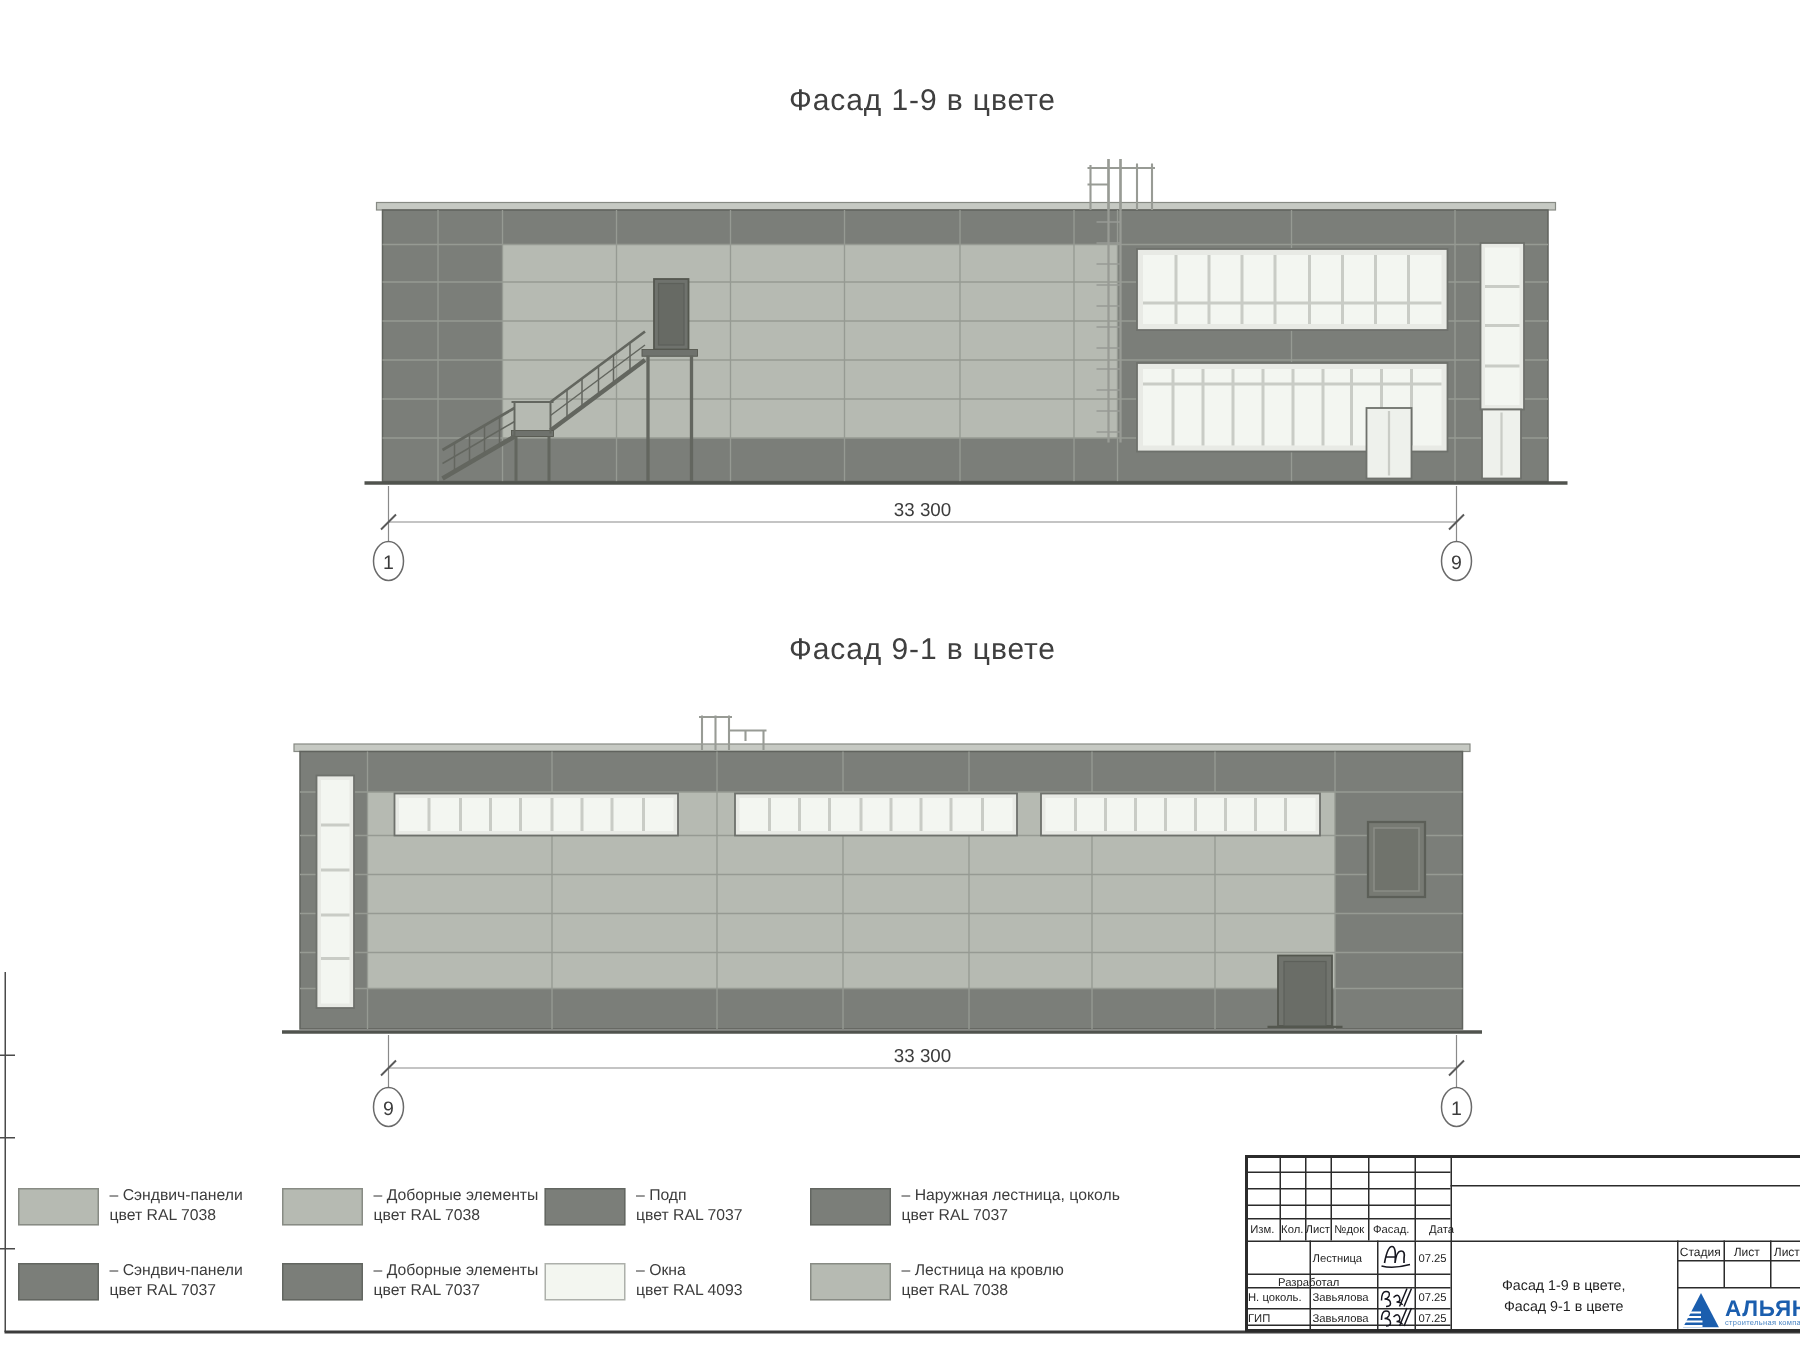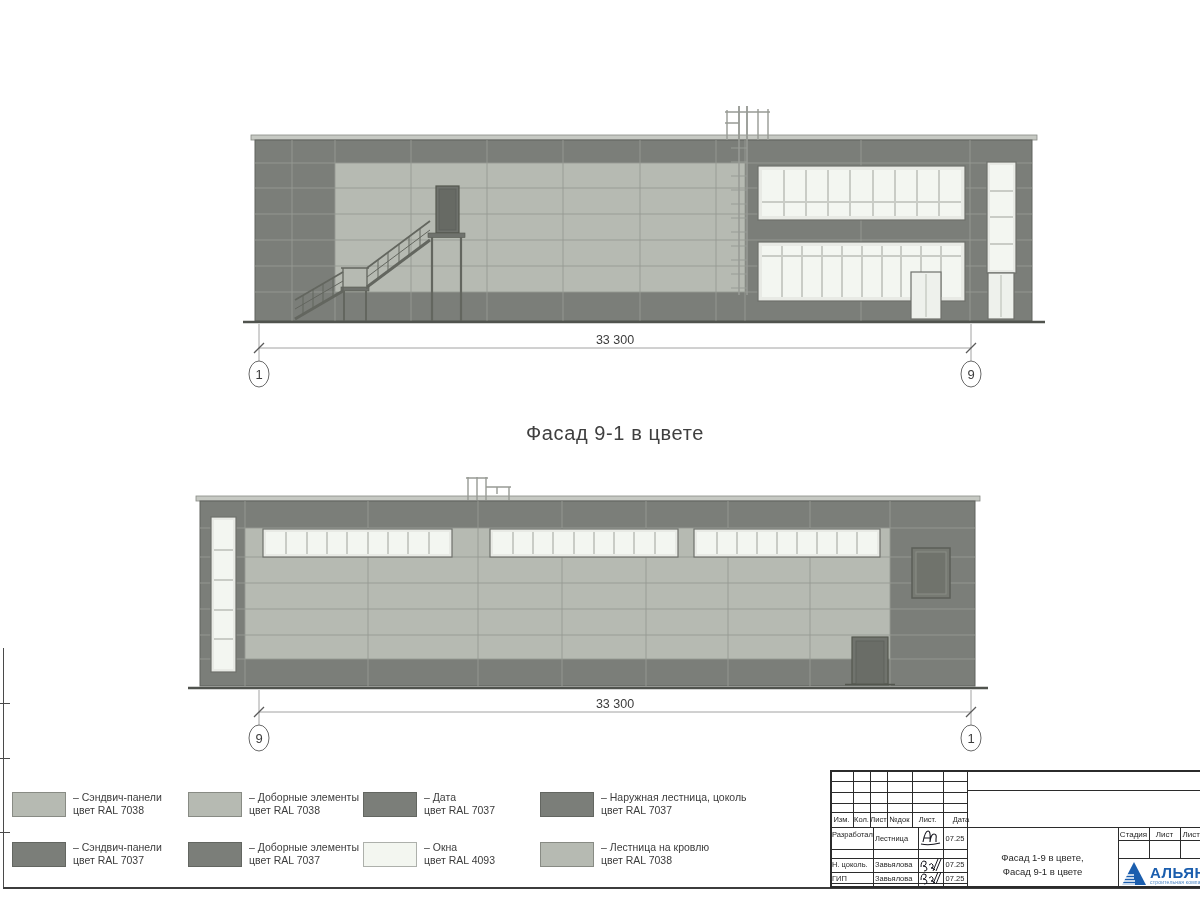--- a/index.html
+++ b/index.html
@@ -27,20 +27,21 @@
 <body>
 
 <div class="sheet">
 
   <div class="frame-line" style="left:3px;top:648px;width:1px;height:240px;"></div>
   <div class="frame-line" style="left:0;top:703px;width:10px;height:1px;"></div>
   <div class="frame-line" style="left:0;top:758px;width:10px;height:1px;"></div>
   <div class="frame-line" style="left:0;top:832px;width:10px;height:1px;"></div>
   <div class="frame-line" style="left:3px;top:887px;width:1197px;height:2px;background:#3c3c3c;"></div>
 
+  <div class="drawing-title" style="left:415px;top:56px;">Фасад 1-9 в цвете</div>
   <div class="drawing-title" style="left:415px;top:422px;">Фасад 9-1 в цвете</div>
 
   <svg class="abs" style="left:200px;top:90px;" width="860" height="310" viewBox="0 0 860 310">
     <g>
       <rect x="51" y="45" width="786" height="5" fill="#c6c9c3" stroke="#878a84" stroke-width="0.8"></rect>
       <rect x="55" y="50" width="777" height="181" fill="#7b7e79" stroke="#60635e" stroke-width="1"></rect>
       <rect x="135" y="73" width="410" height="129" fill="#b6bab2"></rect>
       <path d="M55 73H832 M55 98H832 M55 124H832 M55 150H832 M55 176H832 M55 202H832" stroke="#969a93" stroke-width="0.9" fill="none"></path>
       <path d="M92 50V231 M135 50V231 M211 50V231 M287 50V231 M363 50V231 M440 50V231 M516 50V231 M545 50V231 M661 50V231 M770 50V231" stroke="#969a93" stroke-width="0.9" fill="none"></path>
     </g>
@@ -182,21 +183,21 @@
     <div class="legend-item" style="left:188px;top:791px;">
       <div class="swatch" style="background: rgb(182, 186, 178);"></div>
       <div class="legend-text">
           <div>– Доборные элементы</div>
           <div>цвет RAL 7038</div>
         </div>
     </div>
     <div class="legend-item" style="left:363px;top:791px;">
       <div class="swatch" style="background: rgb(123, 126, 121);"></div>
       <div class="legend-text">
-          <div>– Дата</div>
+          <div>– Подп</div>
           <div>цвет RAL 7037</div>
         </div>
     </div>
     <div class="legend-item" style="left:540px;top:791px;">
       <div class="swatch" style="background: rgb(123, 126, 121);"></div>
       <div class="legend-text">
           <div>– Наружная лестница, цоколь</div>
           <div>цвет RAL 7037</div>
         </div>
     </div>
@@ -262,24 +263,24 @@
     <div class="tl" style="left:137px;top:20px;width:241px;height:1px;"></div>
     <div class="tl" style="left:288px;top:70px;width:90px;height:1px;"></div>
     <div class="tl" style="left:288px;top:88px;width:90px;height:1px;"></div>
     <div class="tl" style="left:319px;top:57px;width:1px;height:31px;"></div>
     <div class="tl" style="left:350px;top:57px;width:1px;height:31px;"></div>
 
     <div class="tb-text tb-center" style="left:0;top:45px;width:23px;">Изм.</div>
     <div class="tb-text tb-center" style="left:23px;top:45px;width:17px;">Кол.</div>
     <div class="tb-text tb-center" style="left:40px;top:45px;width:17px;">Лист</div>
     <div class="tb-text tb-center" style="left:57px;top:45px;width:25px;">№док</div>
-    <div class="tb-text tb-center" style="left:82px;top:45px;width:31px;">Лист.</div>
+    <div class="tb-text tb-center" style="left:82px;top:45px;width:31px;">Фасад.</div>
     <div class="tb-text tb-center" style="left:119px;top:45px;width:24px;">Дата</div>
 
-    <div class="tb-text" style="left:2px;top:60px;">Разработал</div>
+    <div class="tb-text" style="left:2px;top:80px;padding-left:20px;">Разработал</div>
     <div class="tb-text" style="left:45px;top:64px;">Лестница</div>
     <div class="tb-text tb-center" style="left:113px;top:64px;width:24px;">07.25</div>
     <svg class="abs" style="left:89px;top:58px;" width="24" height="20" viewBox="0 0 24 18">
       <path d="M4 13 Q6 2 9 2 Q12 2 11 13 M5 9 H11 M11 13 Q12 5 15 5 Q18 5 17 10 L17 13 M2 15 Q10 17 21 14" stroke="#16161f" stroke-width="1.1" fill="none"></path>
     </svg>
 
     <div class="tb-text" style="left:2px;top:90px;">Н. цоколь.</div>
     <div class="tb-text" style="left:45px;top:90px;">Завьялова</div>
     <div class="tb-text tb-center" style="left:113px;top:90px;width:24px;">07.25</div>
     <svg class="abs" style="left:89px;top:88px;" width="24" height="14" viewBox="0 0 24 14">

